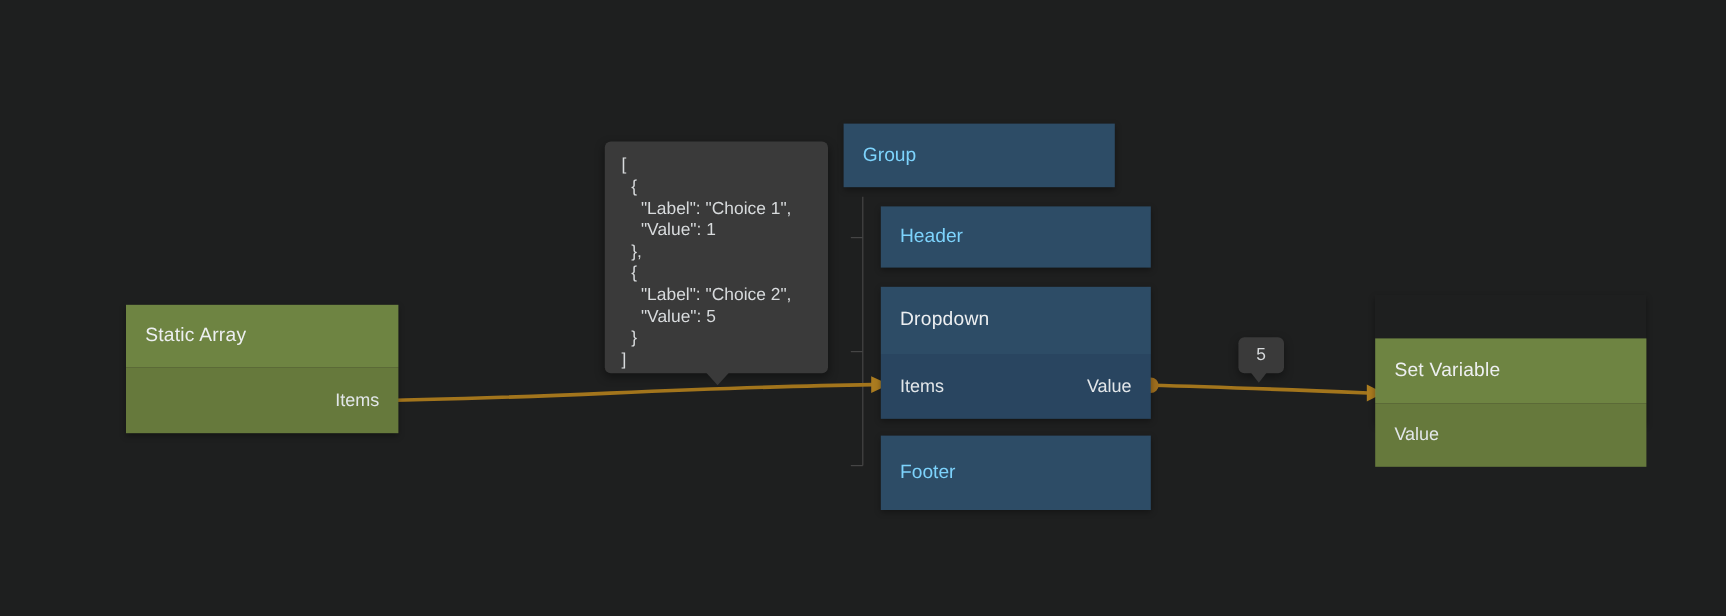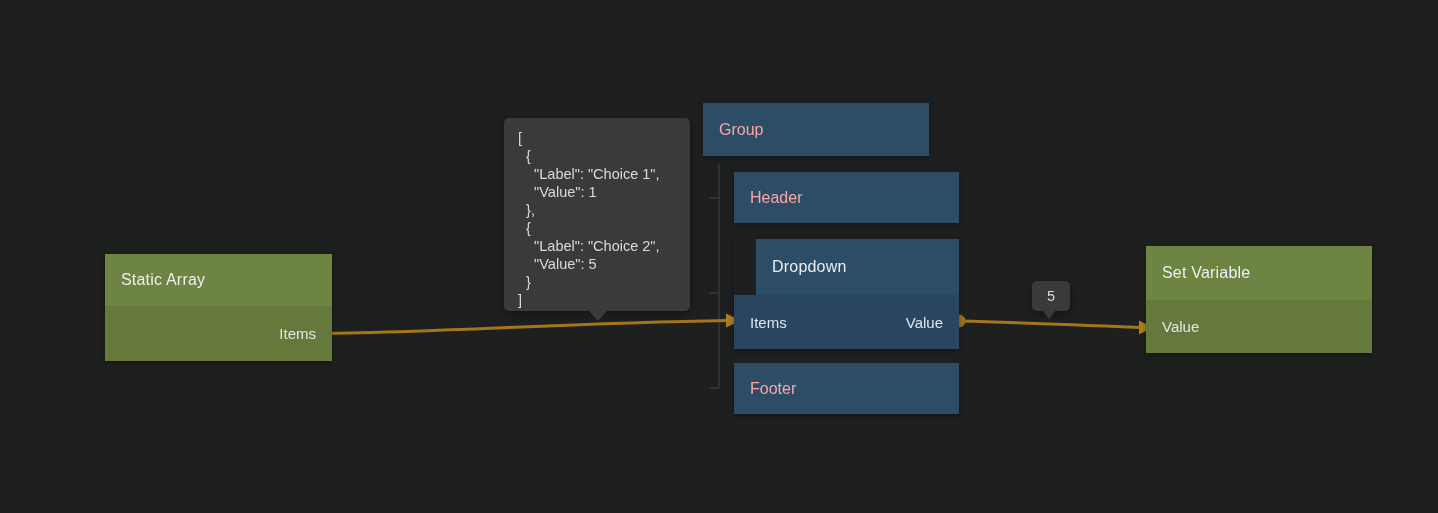--- a/index.html
+++ b/index.html
@@ -23,24 +23,24 @@
     letter-spacing:.2px;
   }
   .node-body{
     position:relative;
     display:flex;align-items:center;justify-content:space-between;
     padding:0 16px;
     font-size:15px;color:#e2e6e9;
   }
   .node.green .node-header{background:#6e8442;}
   .node.green .node-body{background:#66793c;}
-  .node.blue  .node-header{background:#2d4c66;margin-left:22px;}
+  .node.blue  .node-header{background:#2d4c66;}
   .node.blue  .node-body{background:#294560;}
   .bar{display:flex;align-items:center;padding:0 16px;
-       font-size:16px;color:#fca5a5;background:#2d4c66;
+       font-size:16px;color:#7dd3fc;background:#2d4c66;
        box-shadow:0 2px 5px rgba(0,0,0,.35);position:absolute;}
 
   .port-label{white-space:nowrap;}
   .port-label.out{margin-left:auto;}
 
   .tooltip{
     position:absolute;
     background:#3a3a3a;
     border-radius:5px;
     box-shadow:0 3px 8px rgba(0,0,0,.4);
@@ -128,31 +128,31 @@
   <div class="node blue" style="left:734px;top:239px;width:225px;height:110px;">
     <div class="node-header" style="height:56px;">
       <span>Dropdown</span>
     </div>
     <div class="node-body" style="height:54px;">
       <span class="port-label in">Items</span>
       <span class="port-label out">Value</span>
     </div>
   </div>
 
-  <div class="bar" style="left:734px;top:363px;width:193px;height:51px;">
+  <div class="bar" style="left:734px;top:363px;width:193px;height:62px;">
     <span>Footer</span>
   </div>
 
   <div class="tooltip small" style="left:1032px;top:281px;width:38px;height:30px;">
     <span>5</span>
     <div class="caret" style="left:10px;"></div>
   </div>
 
   <div class="node green" style="left:1146px;top:246px;width:226px;height:107px;">
-    <div class="node-header" style="height:54px;">
+    <div class="node-header" style="height:54px;margin-top:36px;">
       <span>Set Variable</span>
     </div>
     <div class="node-body" style="height:53px;">
       <span class="port-label in">Value</span>
     </div>
   </div>
 
 </div>
 
 </body></html>

